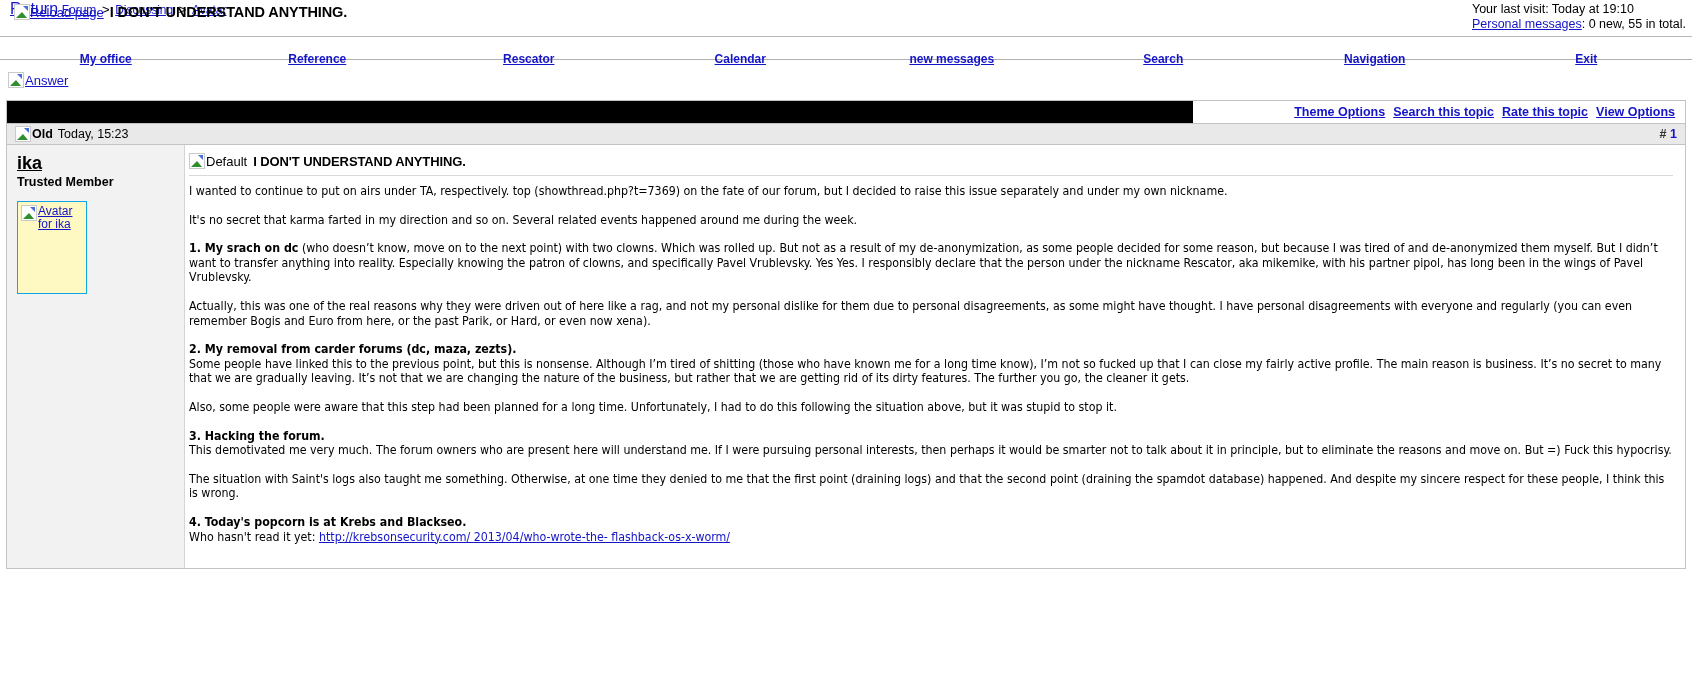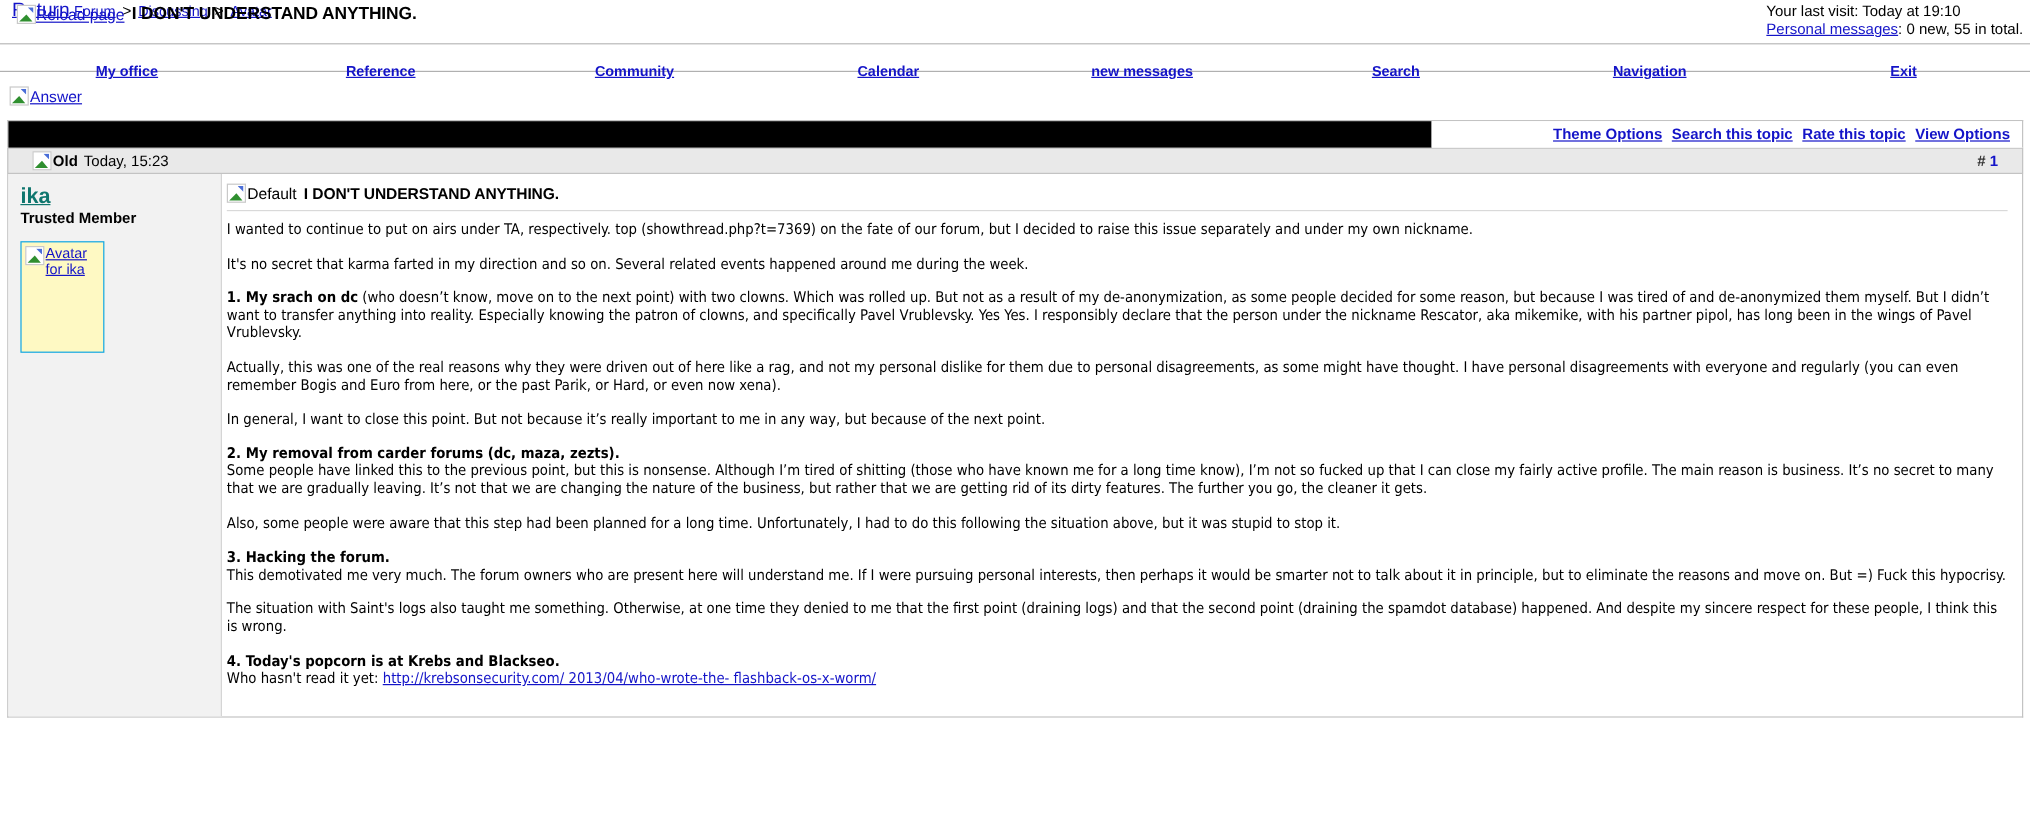--- a/index.html
+++ b/index.html
@@ -147,21 +147,21 @@
   }
 
   
   .daterow {
     margin: 0 6px;
     border: 1px solid #c3c3c3;
     background: #e9e9e9;
     height: 22px;
     display: flex;
     align-items: center;
-    padding: 0 20px;
+    padding: 0 8px;
     box-sizing: border-box;
   }
   .daterow .left {
     display: flex;
     align-items: center;
     font-size: 12.5px;
     flex: 1 1 auto;
   }
   .daterow .oldlbl { font-weight: bold; margin-left: 1px; margin-right: 5px; }
   .daterow .dt { font-weight: normal; }
@@ -184,21 +184,21 @@
   .postside {
     flex: 0 0 178px;
     background: #f2f2f2;
     border-right: 1px solid #d5d5d5;
     padding: 8px 10px 10px 10px;
     box-sizing: border-box;
   }
   .username {
     font-size: 18px;
     font-weight: bold;
-    color: #0f766e;
+    color: #000000;
     text-decoration: underline;
     line-height: 20px;
   }
   .usertitle {
     font-size: 12.5px;
     font-weight: bold;
     margin-top: 2px;
   }
   .avatarbox {
     margin-top: 12px;
@@ -281,21 +281,21 @@
     <div>Your last visit: Today at 19:10</div>
     <div>
       <a href="#">Personal messages</a><span>: 0 new, 55 in total.</span>
     </div>
   </div>
 </div>
 
 <div class="nav">
   <div class="navitem"><a href="#">My office</a></div>
   <div class="navitem"><a href="#">Reference</a></div>
-  <div class="navitem"><a href="#">Community</a></div>
+  <div class="navitem"><a href="#">Rescator</a></div>
   <div class="navitem"><a href="#">Calendar</a></div>
   <div class="navitem"><a href="#">new messages</a></div>
   <div class="navitem"><a href="#">Search</a></div>
   <div class="navitem"><a href="#">Navigation</a></div>
   <div class="navitem"><a href="#">Exit</a></div>
 </div>
 
 <div class="answerrow">
   <a href="#" class="answerlink">
     <span class="brokenimg"></span>
@@ -345,21 +345,20 @@
       <span class="brokenimg"></span>
       <span class="deflbl">Default</span>
       <span class="subj">I DON'T UNDERSTAND ANYTHING.</span>
     </div>
 
     <div class="content">
       <p>I wanted to continue to put on airs under TA, respectively. top (showthread.php?t=7369) on the fate of our forum, but I decided to raise this issue separately and under my own nickname.</p>
       <p>It's no secret that karma farted in my direction and so on. Several related events happened around me during the week.</p>
       <p><b>1. My srach on dc</b><span> (who doesn’t know, move on to the next point) with two clowns. Which was rolled up. But not as a result of my de-anonymization, as some people decided for some reason, but because I was tired of and de-anonymized them myself. But I didn’t want to transfer anything into reality. Especially knowing the patron of clowns, and specifically Pavel Vrublevsky. Yes Yes. I responsibly declare that the person under the nickname Rescator, aka mikemike, with his partner pipol, has long been in the wings of Pavel Vrublevsky.</span></p>
       <p>Actually, this was one of the real reasons why they were driven out of here like a rag, and not my personal dislike for them due to personal disagreements, as some might have thought. I have personal disagreements with everyone and regularly (you can even remember Bogis and Euro from here, or the past Parik, or Hard, or even now xena).</p>
-      <p>In general, I want to close this point. But not because it’s really important to me in any way, but because of the next point.</p>
       <p><b>2. My removal from carder forums (dc, maza, zezts).</b><br><span>Some people have linked this to the previous point, but this is nonsense. Although I’m tired of shitting (those who have known me for a long time know), I’m not so fucked up that I can close my fairly active profile. The main reason is business. It’s no secret to many that we are gradually leaving. It’s not that we are changing the nature of the business, but rather that we are getting rid of its dirty features. The further you go, the cleaner it gets.</span></p>
       <p>Also, some people were aware that this step had been planned for a long time. Unfortunately, I had to do this following the situation above, but it was stupid to stop it.</p>
       <p><b>3. Hacking the forum.</b><br><span>This demotivated me very much. The forum owners who are present here will understand me. If I were pursuing personal interests, then perhaps it would be smarter not to talk about it in principle, but to eliminate the reasons and move on. But =) Fuck this hypocrisy.</span></p>
       <p>The situation with Saint's logs also taught me something. Otherwise, at one time they denied to me that the first point (draining logs) and that the second point (draining the spamdot database) happened. And despite my sincere respect for these people, I think this is wrong.</p>
       <p><b>4. Today's popcorn is at Krebs and Blackseo.</b><br><span>Who hasn't read it yet: </span><a href="#">http://krebsonsecurity.com/ 2013/04/who-wrote-the- flashback-os-x-worm/</a></p>
     </div>
   </div>
 </div>
 
 </body></html>

